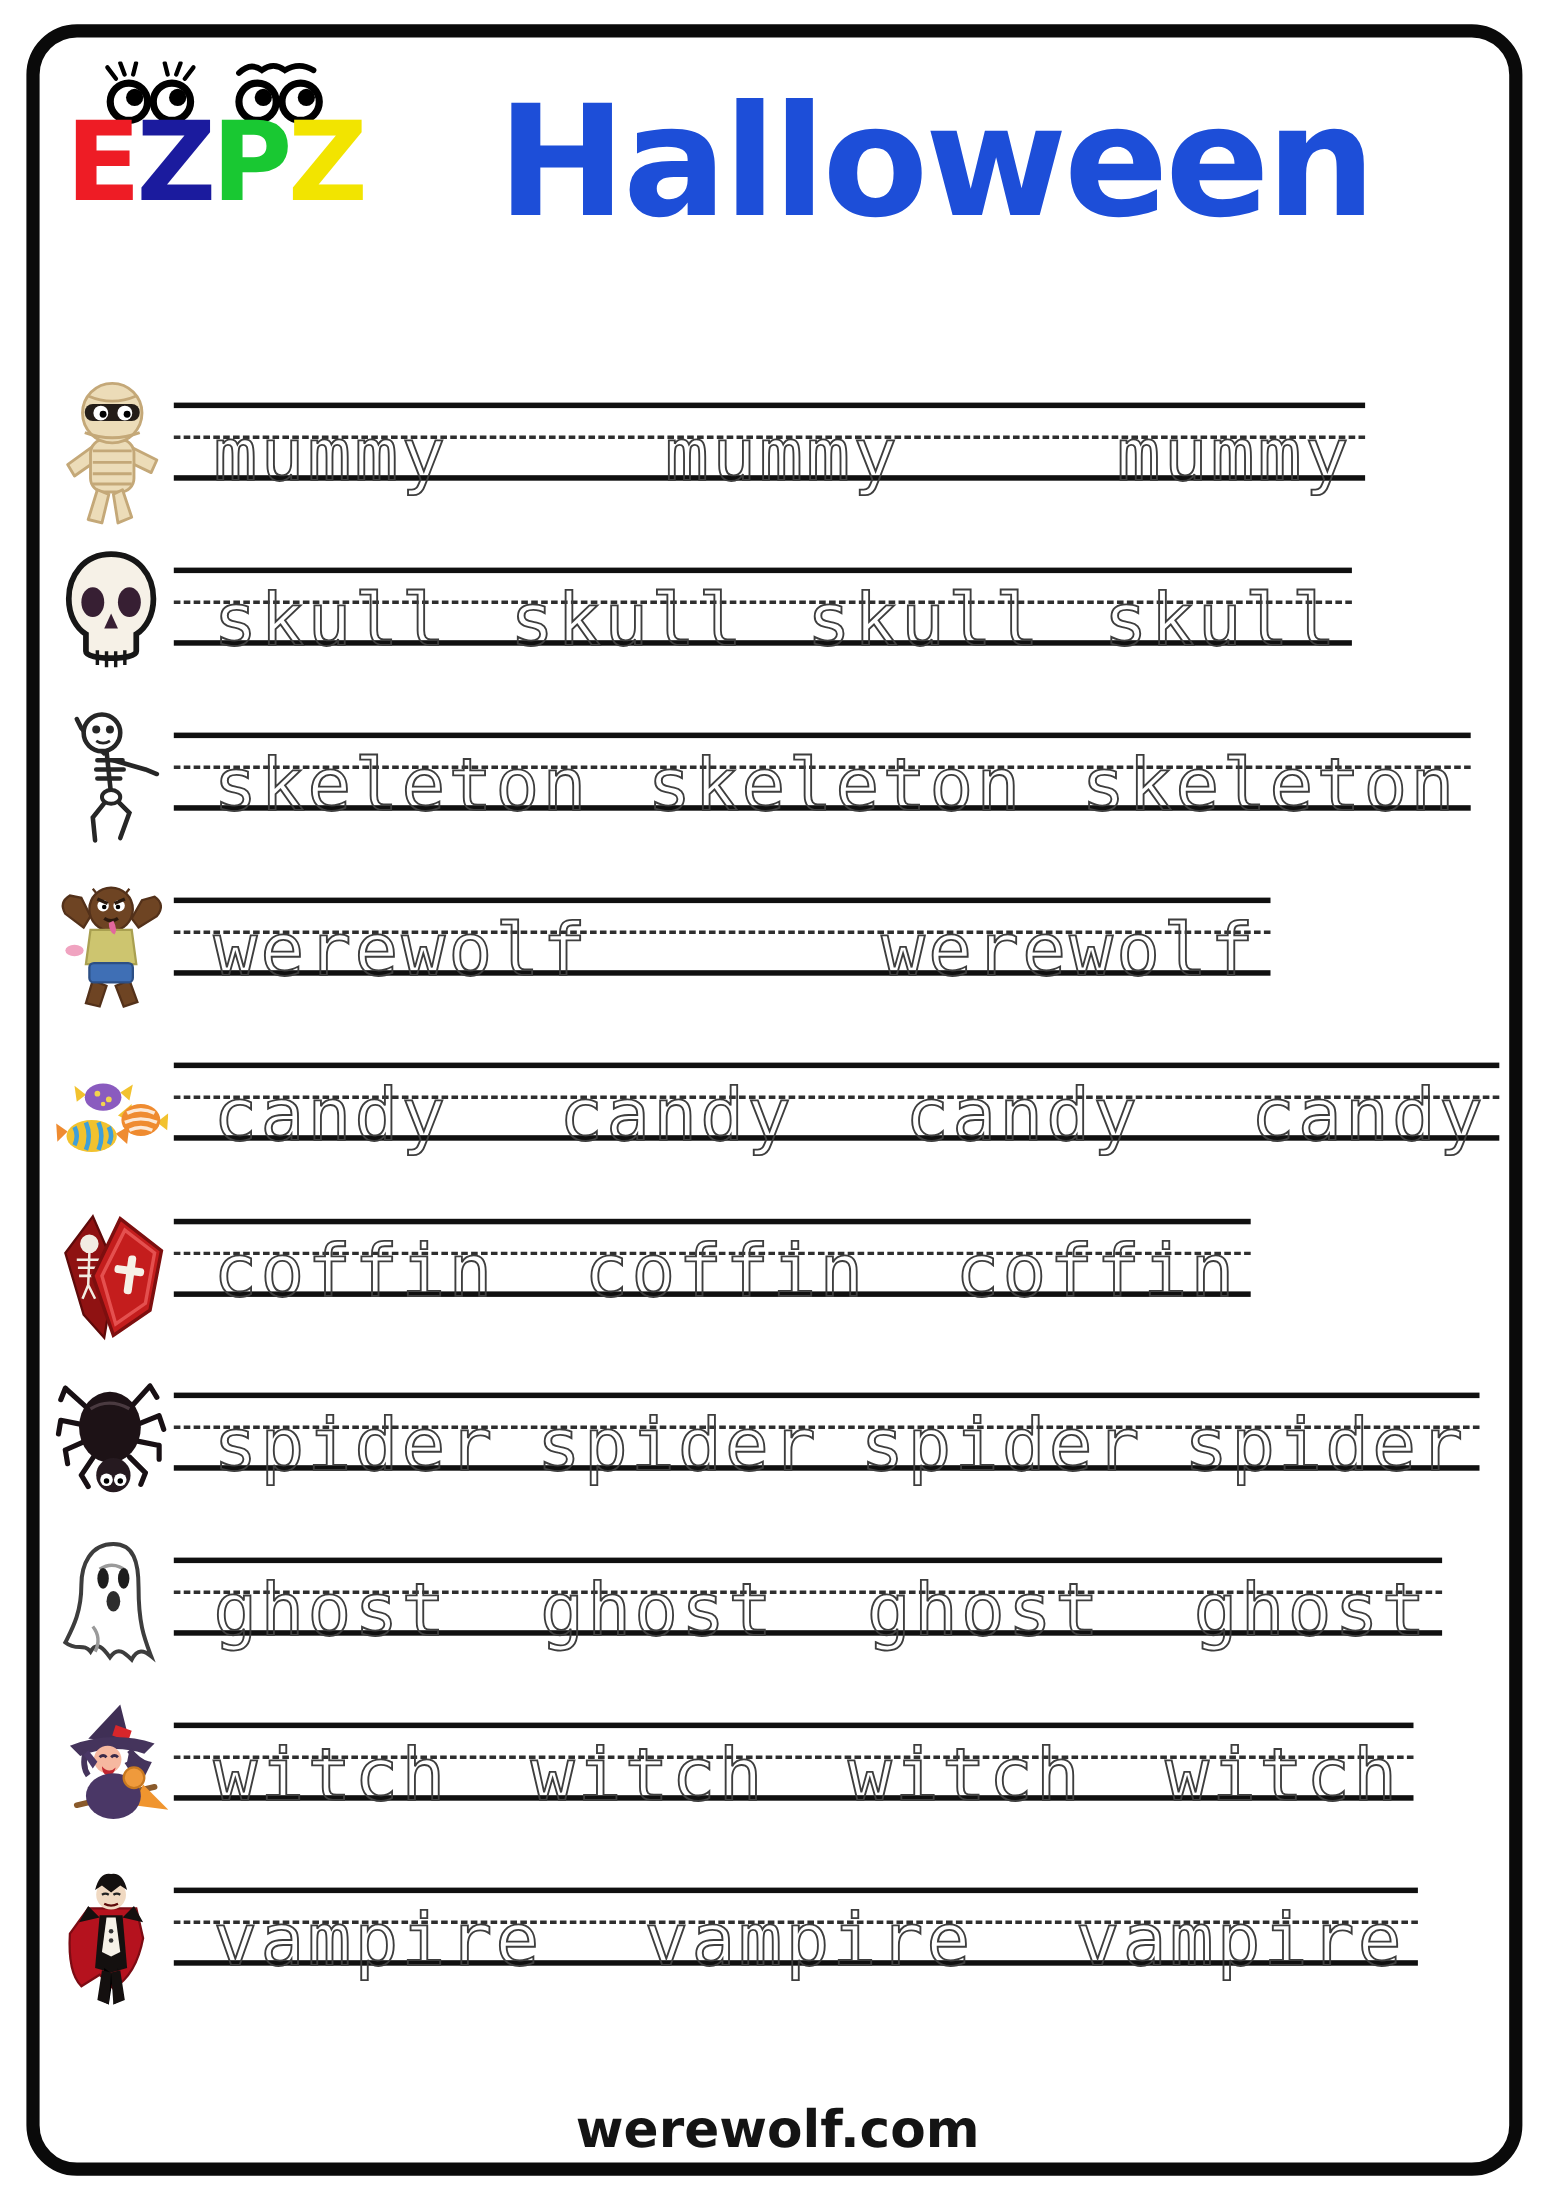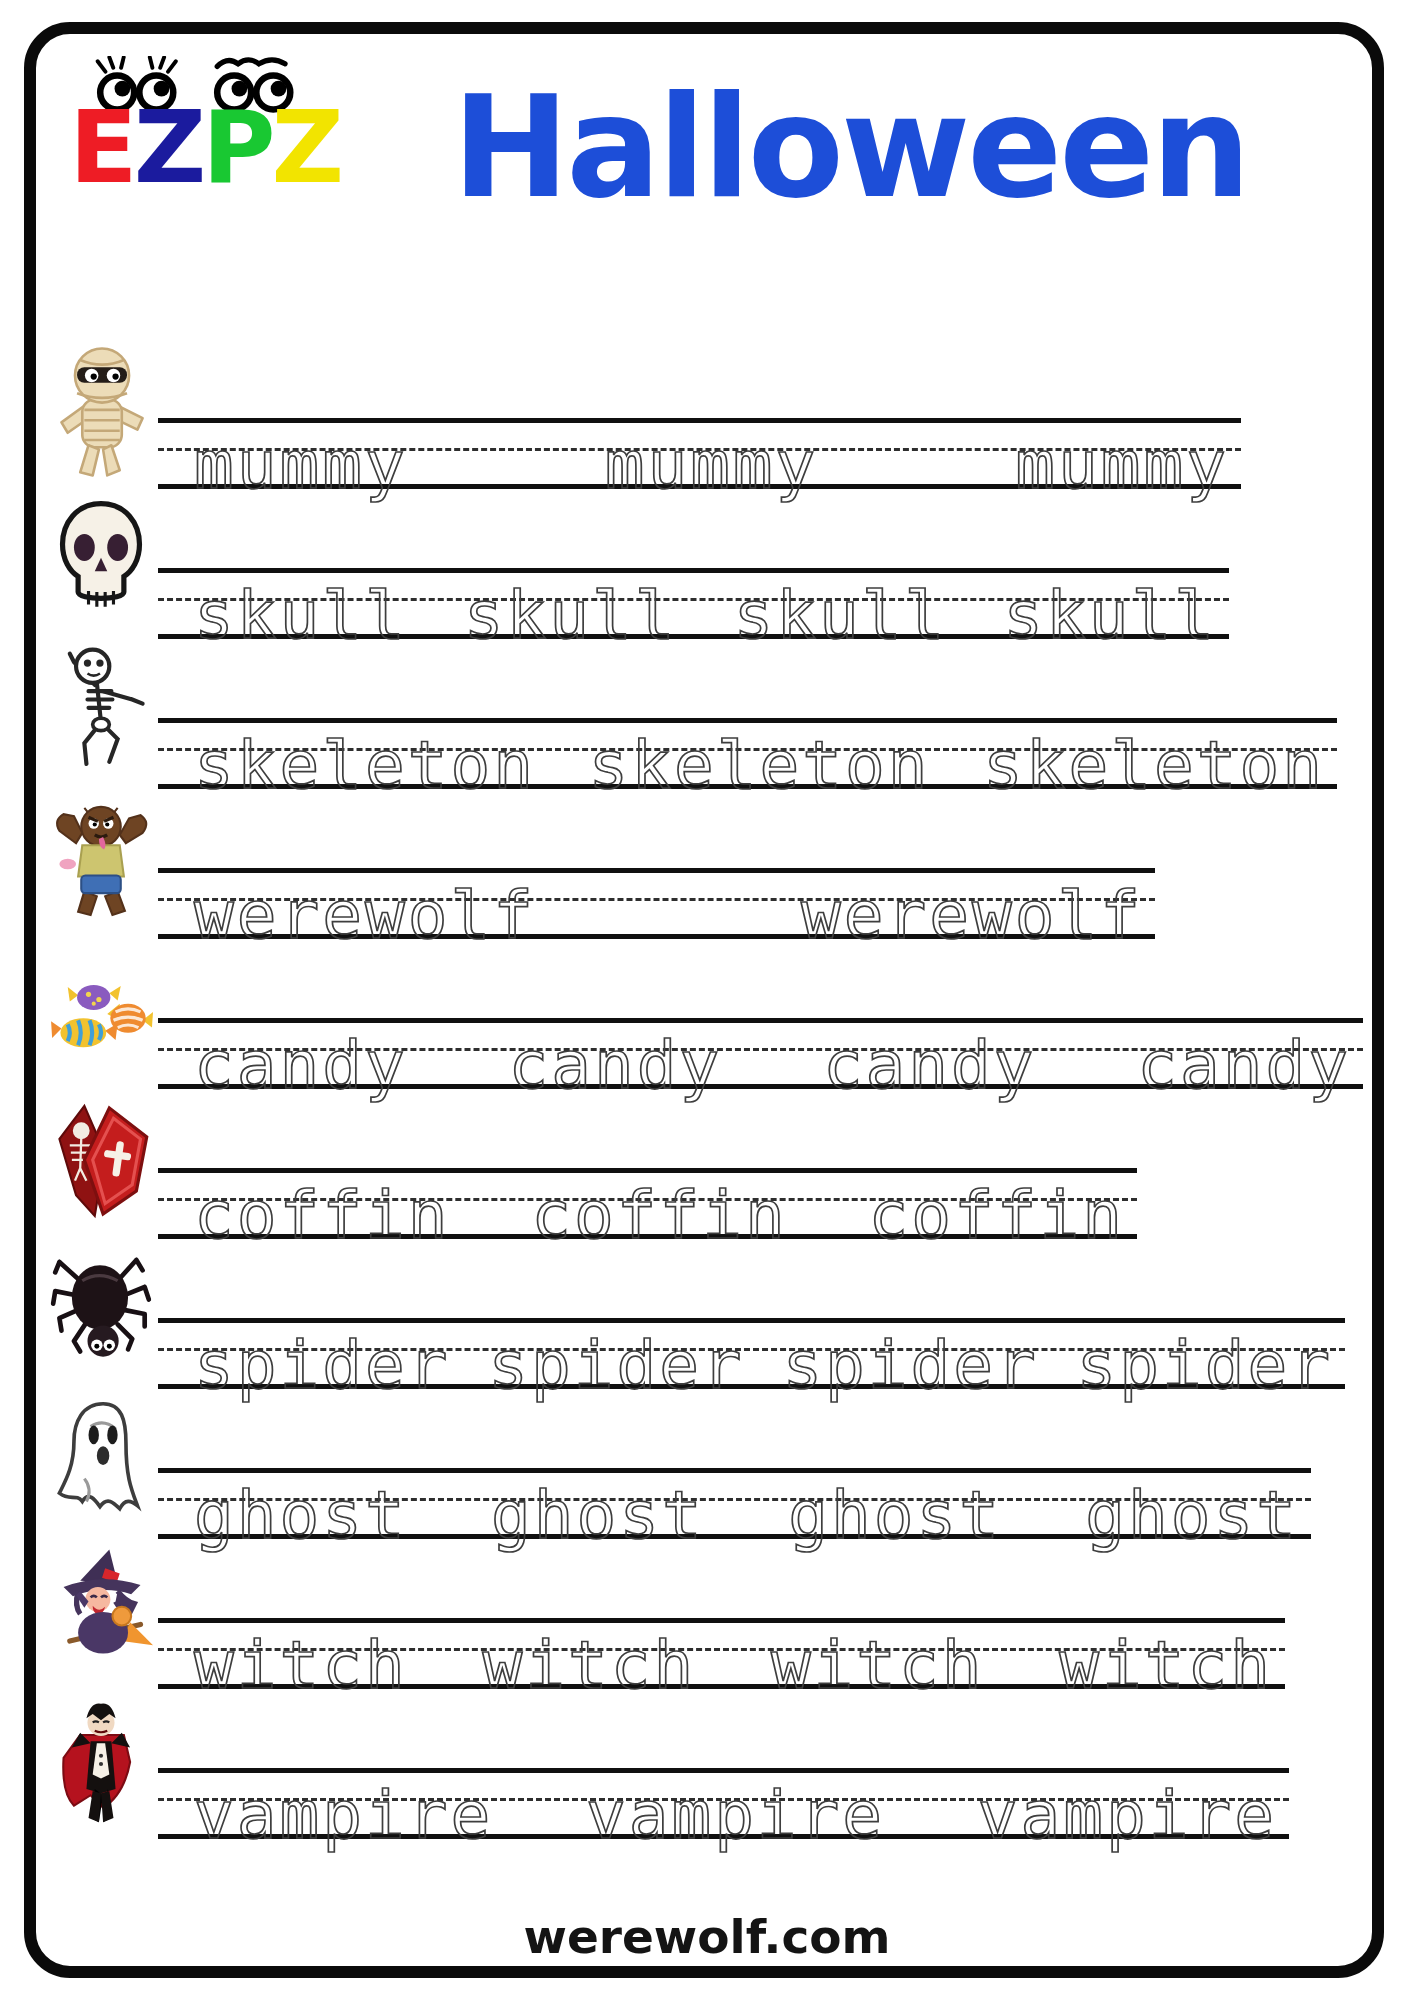--- a/index.html
+++ b/index.html
@@ -10,41 +10,41 @@
     font-family:"Liberation Sans", sans-serif;
     margin:0 auto;
   }
   .page-border {
     position:absolute; left:24px; top:22px; right:30px; bottom:22px;
     border:12px solid #0a0a0a; border-radius:46px;
     pointer-events:none;
   }
 
   
-  .logo { position:absolute; left:50px; top:56px; width:290px; text-align:right; }
+  .logo { position:absolute; left:50px; top:56px; width:290px; text-align:center; }
   .logo-eyes { display:flex; justify-content:center; gap:34px; height:60px; margin-bottom:-16px; }
   .logo-eyes svg { height:60px; }
   .logo-ezpz {
     font-family:"DejaVu Sans", sans-serif; font-weight:bold;
     font-size:100px; line-height:0.95; letter-spacing:-4px; white-space:nowrap;
   }
   .logo-learn {
     font-family:"DejaVu Sans", sans-serif; font-weight:bold;
     font-size:56px; line-height:1; letter-spacing:5px; margin-top:-4px; white-space:nowrap;
   }
   .logo-letter { display:inline-block; }
   .title {
     position:absolute; left:400px; top:66px; width:900px; text-align:center;
     font-family:"DejaVu Sans", sans-serif; font-weight:bold;
     font-size:140px; letter-spacing:-3px; white-space:nowrap;
   }
 
   
   .rows { position:absolute; left:44px; top:338px; width:1340px; }
-  .row { display:flex; height:150px; align-items:flex-end; }
+  .row { display:flex; height:150px; align-items:flex-start; }
   .icon-slot { flex:0 0 114px; width:114px; height:150px;
                display:flex; align-items:center; justify-content:center; }
   .icon-slot svg { width:104px; height:138px; }
   .lines { position:relative; height:70px; margin-top:28px; }
   .line-top    { position:absolute; top:0;    left:0; right:0; border-top:5px solid #101010; }
   .line-mid    { position:absolute; top:30px; left:0; right:0; border-top:3px dashed #2e2e2e; }
   .line-bottom { position:absolute; top:66px; left:0; right:0; border-top:5px solid #101010; }
   .words {
     position:absolute; left:36px; right:12px; top:-13px; height:94px;
     display:flex; justify-content:space-between; align-items:flex-end;

